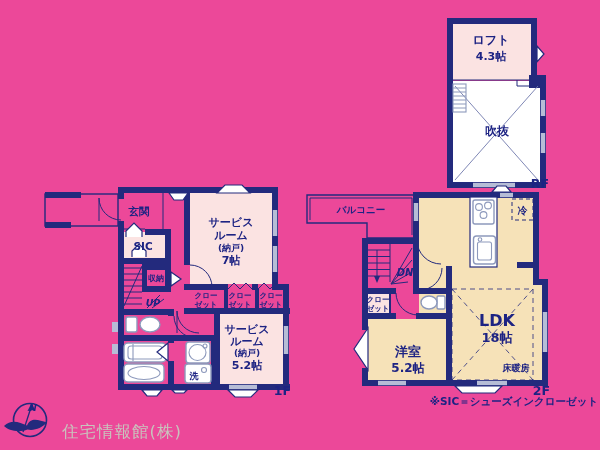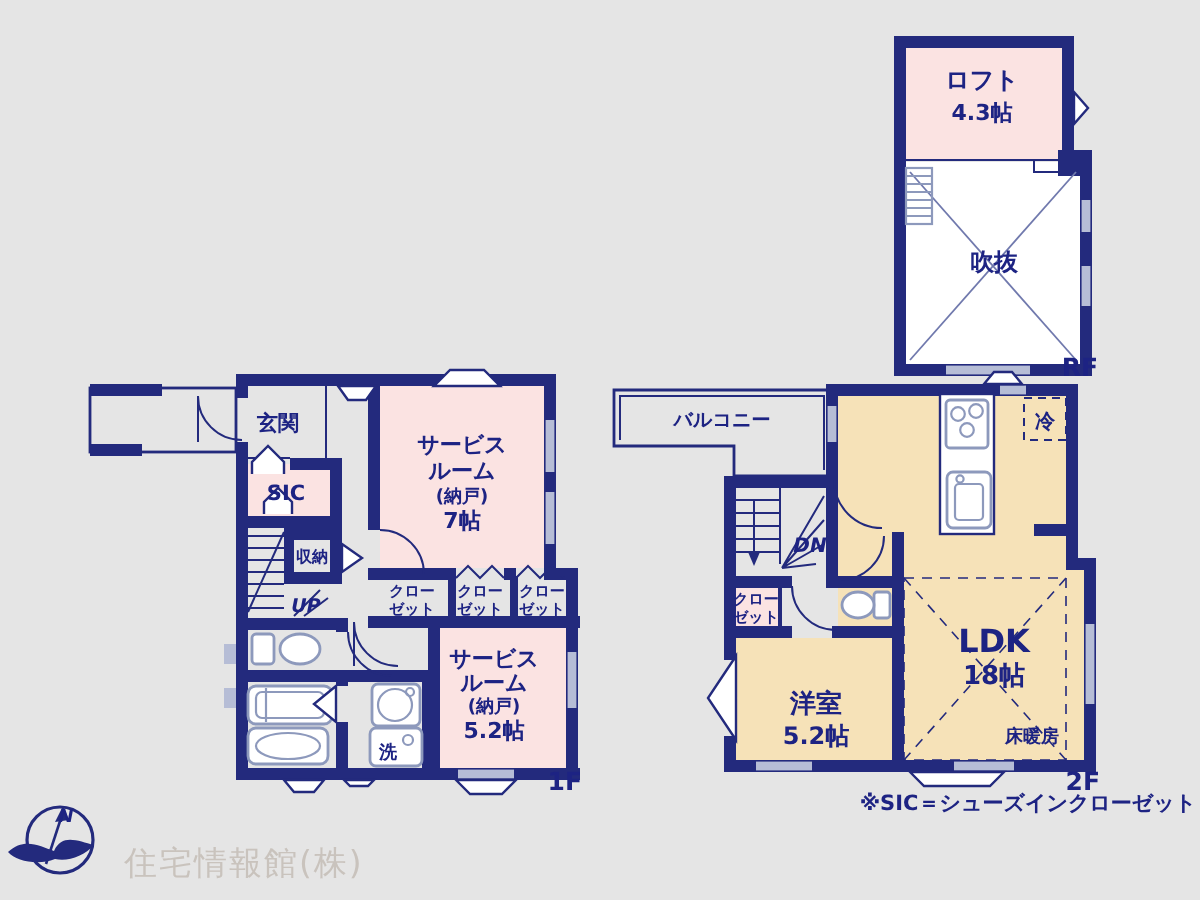--- a/index.html
+++ b/index.html
@@ -1,20 +1,20 @@
 <!DOCTYPE html>
 <html style="--wall: #232a7d; --pink: #fbe3e2; --tan: #f6e2b8; --win: #b6bdd6; --fixture: #8d99bc; --ink: #1d2383; --wm: #c9c3bd; --diag: #7079ad;"><head>
 <meta charset="utf-8">
 <style>
   :root{
     --wall:#232a7d; --pink:#fbe3e2; --tan:#f6e2b8; --win:#b6bdd6;
     --fixture:#8d99bc; --ink:#1d2383; --wm:#c9c3bd; --diag:#7079ad;
   }
   html,body{margin:0;padding:0;background:#fff;}
-  .stage{position:relative;width:600px;height:450px;background:#e5e5e5;overflow:hidden;}
+  .stage{position:relative;width:600px;height:450px;background:#ec4899;overflow:hidden;}
   svg{display:block}
   .wall{fill:var(--wall)}
   .pink{fill:var(--pink)}
   .tan{fill:var(--tan)}
   .win{fill:var(--win)}
   .white{fill:#fff}
   .ol{fill:#fff;stroke:var(--wall);stroke-width:1.2}
   .thin{fill:none;stroke:var(--wall);stroke-width:1.4}
   .hair{fill:none;stroke:var(--wall);stroke-width:1}
   .fix{fill:#fff;stroke:var(--fixture);stroke-width:1.4}

